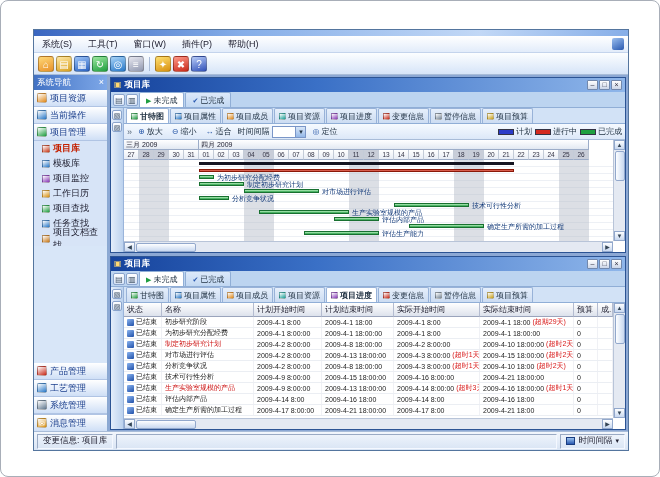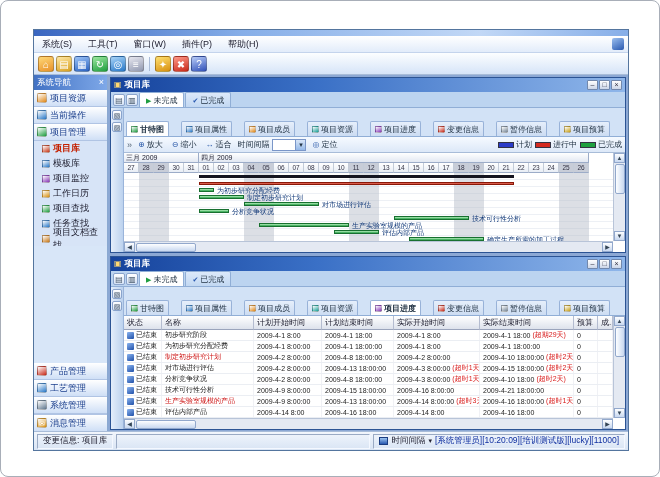--- a/index.html
+++ b/index.html
@@ -56,21 +56,21 @@
  background:linear-gradient(#dce9fa,#c2d8f2);color:#234;}
 .tab1.active{background:#ffffff;font-weight:normal;margin-top:48px;}
 .t1ico{font-size:7px;line-height:7px;}
 .bodyrow{flex:1;display:flex;min-height:0;}
 .lstrip{width:13px;flex:none;background:linear-gradient(90deg,#e4eefb,#bcd2ee);
  border-right:1px solid #9ab4da;display:flex;flex-direction:column;align-items:center;
  padding-top:2px;gap:2px;}
 .lsbtn{width:10px;height:10px;border:1px solid #8aa4cc;background:linear-gradient(#fff,#d4e2f6);
  border-radius:2px;font-size:7px;line-height:9px;text-align:center;color:#456;}
 .ccol{flex:1;display:flex;flex-direction:column;min-width:0;}
-.strip2{height:29px;flex:none;display:flex;align-items:flex-end;gap:12px;background:#d2e2f6;
+.strip2{height:16px;flex:none;display:flex;align-items:flex-end;gap:1px;background:#d2e2f6;
  padding:1px 2px 0 2px;border-bottom:1px solid #90aed6;}
 .tab2{height:15px;display:flex;align-items:center;gap:2px;padding:0 4px;font-size:8px;
  border:1px solid #98b2d8;border-bottom:none;border-radius:2px 2px 0 0;
  background:linear-gradient(#e6effb,#ccdcf2);color:#234;white-space:nowrap;}
 .tab2.active{background:#fff;font-weight:bold;}
 .t2ico{width:7px;height:7px;border-radius:1px;border:1px solid rgba(0,0,0,.2);flex:none;}
 .gtoolbar{height:16px;flex:none;display:flex;align-items:center;gap:3px;padding:0 3px;
  background:linear-gradient(#f6faff,#dce8f8);border-bottom:1px solid #a8bcd8;font-size:8px;color:#234;}
 .gmore{font-size:9px;color:#567;}
 .gbtn{display:flex;align-items:center;gap:2px;padding:1px 3px;border-radius:2px;}
@@ -702,17 +702,16 @@
   </div>
   <div class="statusbar">
     <div class="stpanel">
       <span>变更信息: 项目库</span>
     </div>
     <div class="stspacer"></div>
     <div class="stpanel">
       <span class="smon"></span>
       <span>时间间隔</span>
       <span class="starr">▾</span>
-      <span class="stinfo">[系统管理员][10:20:09][培训测试版][lucky][11000]</span>
     </div>
   </div>
  </div>
 </div>
 
 </body></html>

